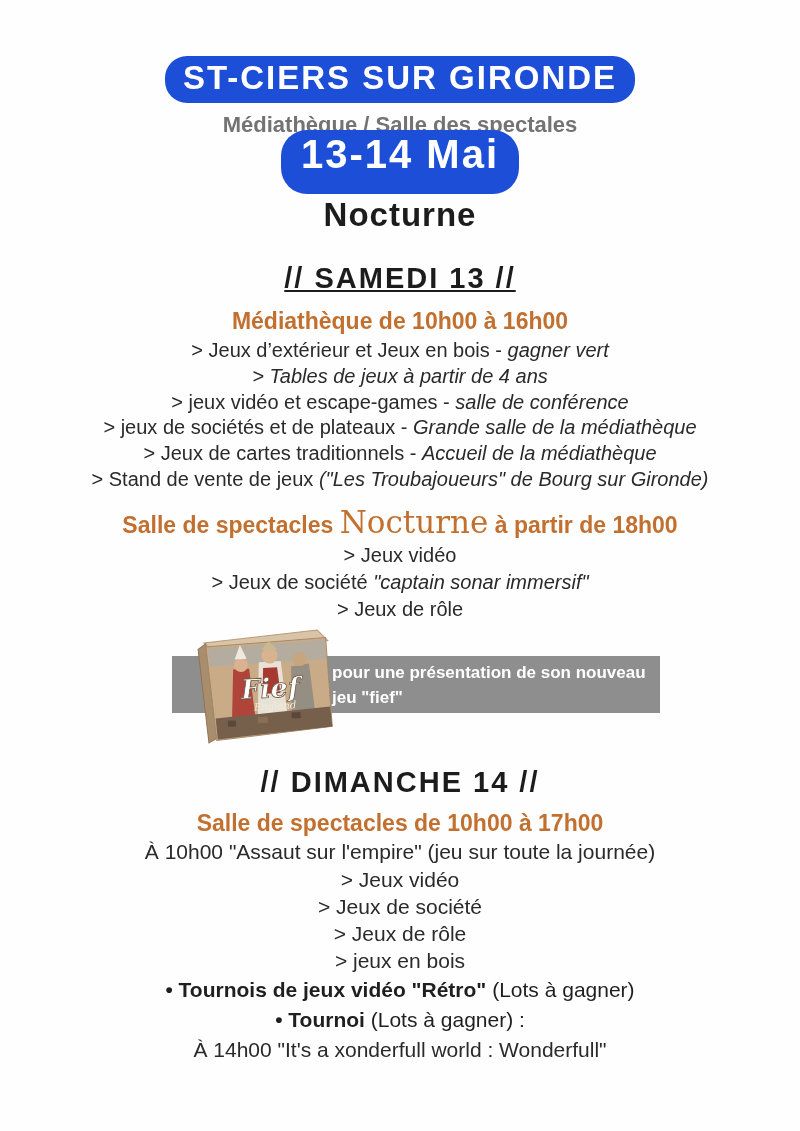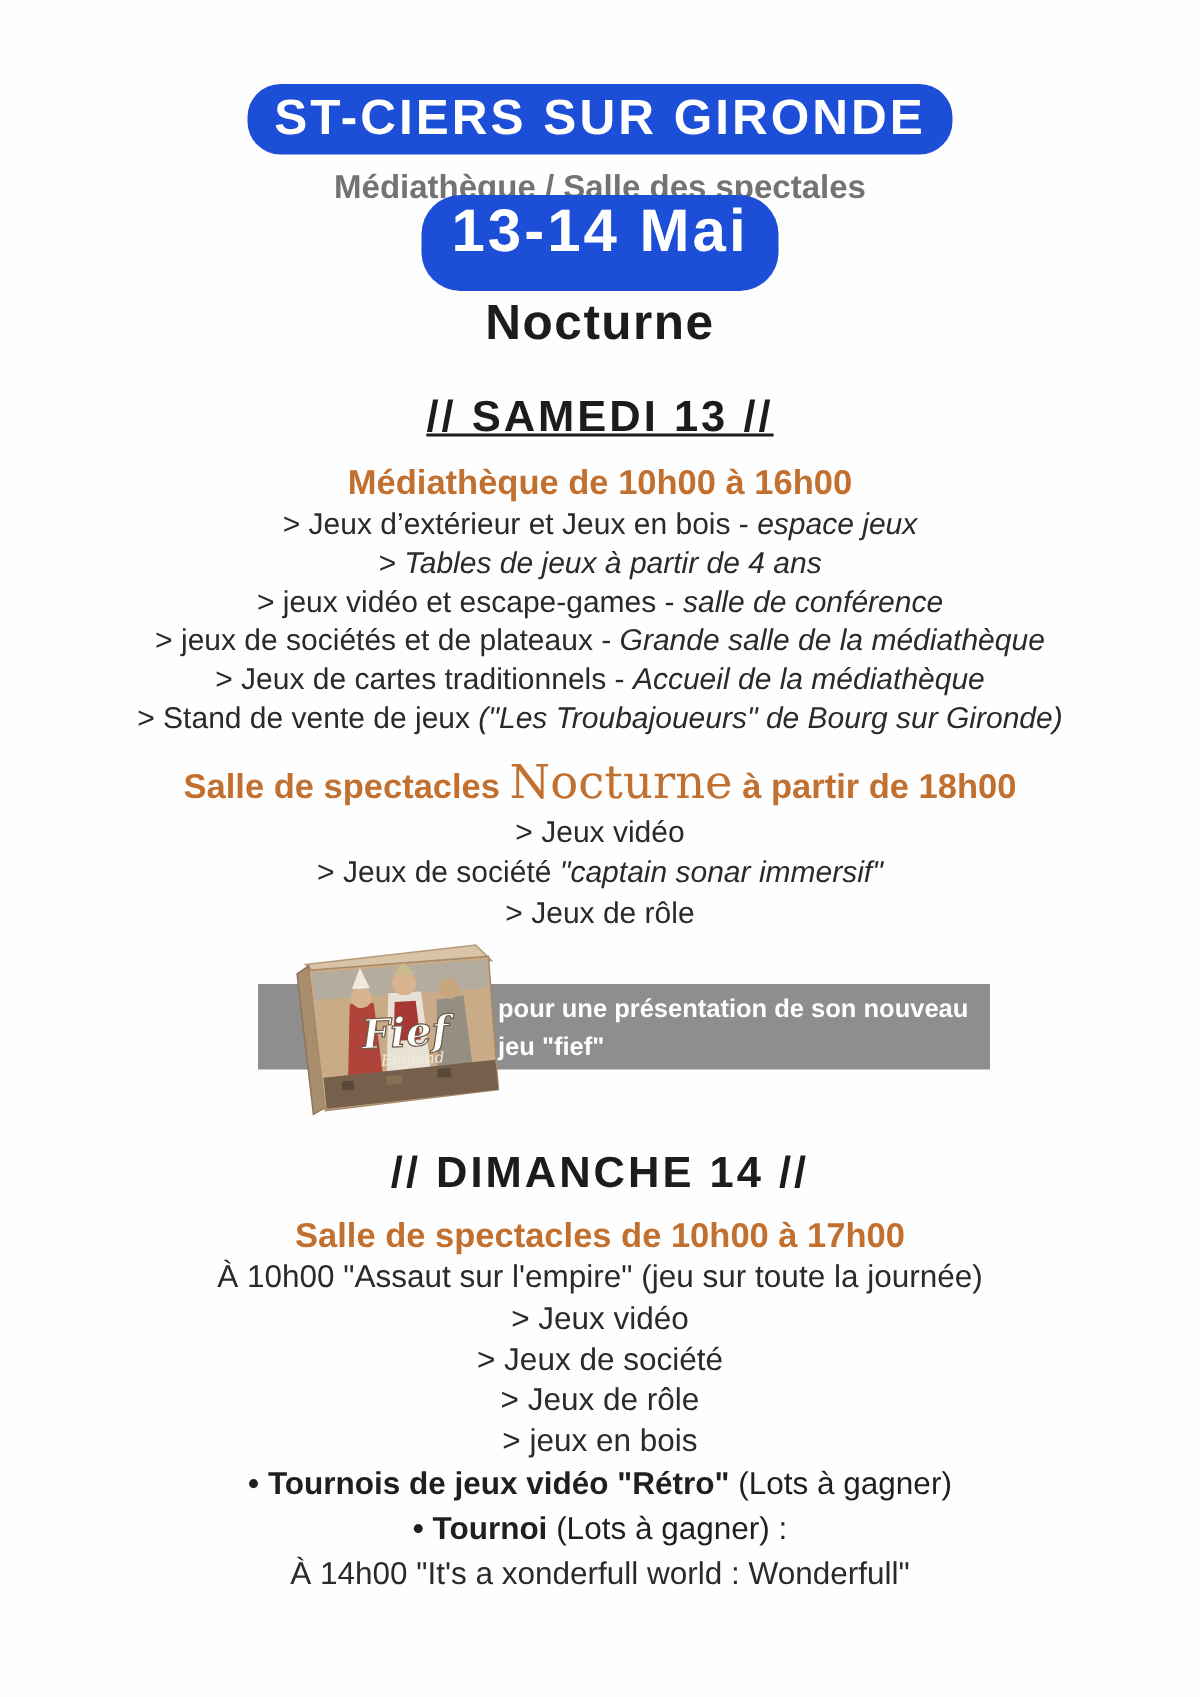--- a/index.html
+++ b/index.html
@@ -79,21 +79,21 @@
     <span class="badge date">13-14 Mai</span>
   </div>
 
   <div class="row program-title" style="top:196px;">Nocturne</div>
 
   <div class="row day-title" style="top:262px;text-decoration:underline;">// SAMEDI 13 //</div>
 
   <div class="row venue-title" style="top:308px;">Médiathèque de 10h00 à 16h00</div>
 
   <div class="row list" style="top:338px;">
-    <div class="line"><span>&gt; Jeux d’extérieur et Jeux en bois - </span><span class="it">espace jeux</span></div>
+    <div class="line"><span>&gt; Jeux d’extérieur et Jeux en bois - </span><span class="it">gagner vert</span></div>
     <div class="line"><span></span><span class="it">&gt; Tables de jeux à partir de 4 ans</span></div>
     <div class="line"><span>&gt; jeux vidéo et escape-games - </span><span class="it">salle de conférence</span></div>
     <div class="line"><span>&gt; jeux de sociétés et de plateaux - </span><span class="it">Grande salle de la médiathèque</span></div>
     <div class="line"><span>&gt; Jeux de cartes traditionnels - </span><span class="it">Accueil de la médiathèque</span></div>
     <div class="line"><span>&gt; Stand de vente de jeux </span><span class="it">("Les Troubajoueurs" de Bourg sur Gironde)</span></div>
   </div>
 
   <div class="row venue-title" style="top:504px;">
     <span>Salle de spectacles </span><span class="big">Nocturne</span><span> à partir de 18h00</span>
   </div>

